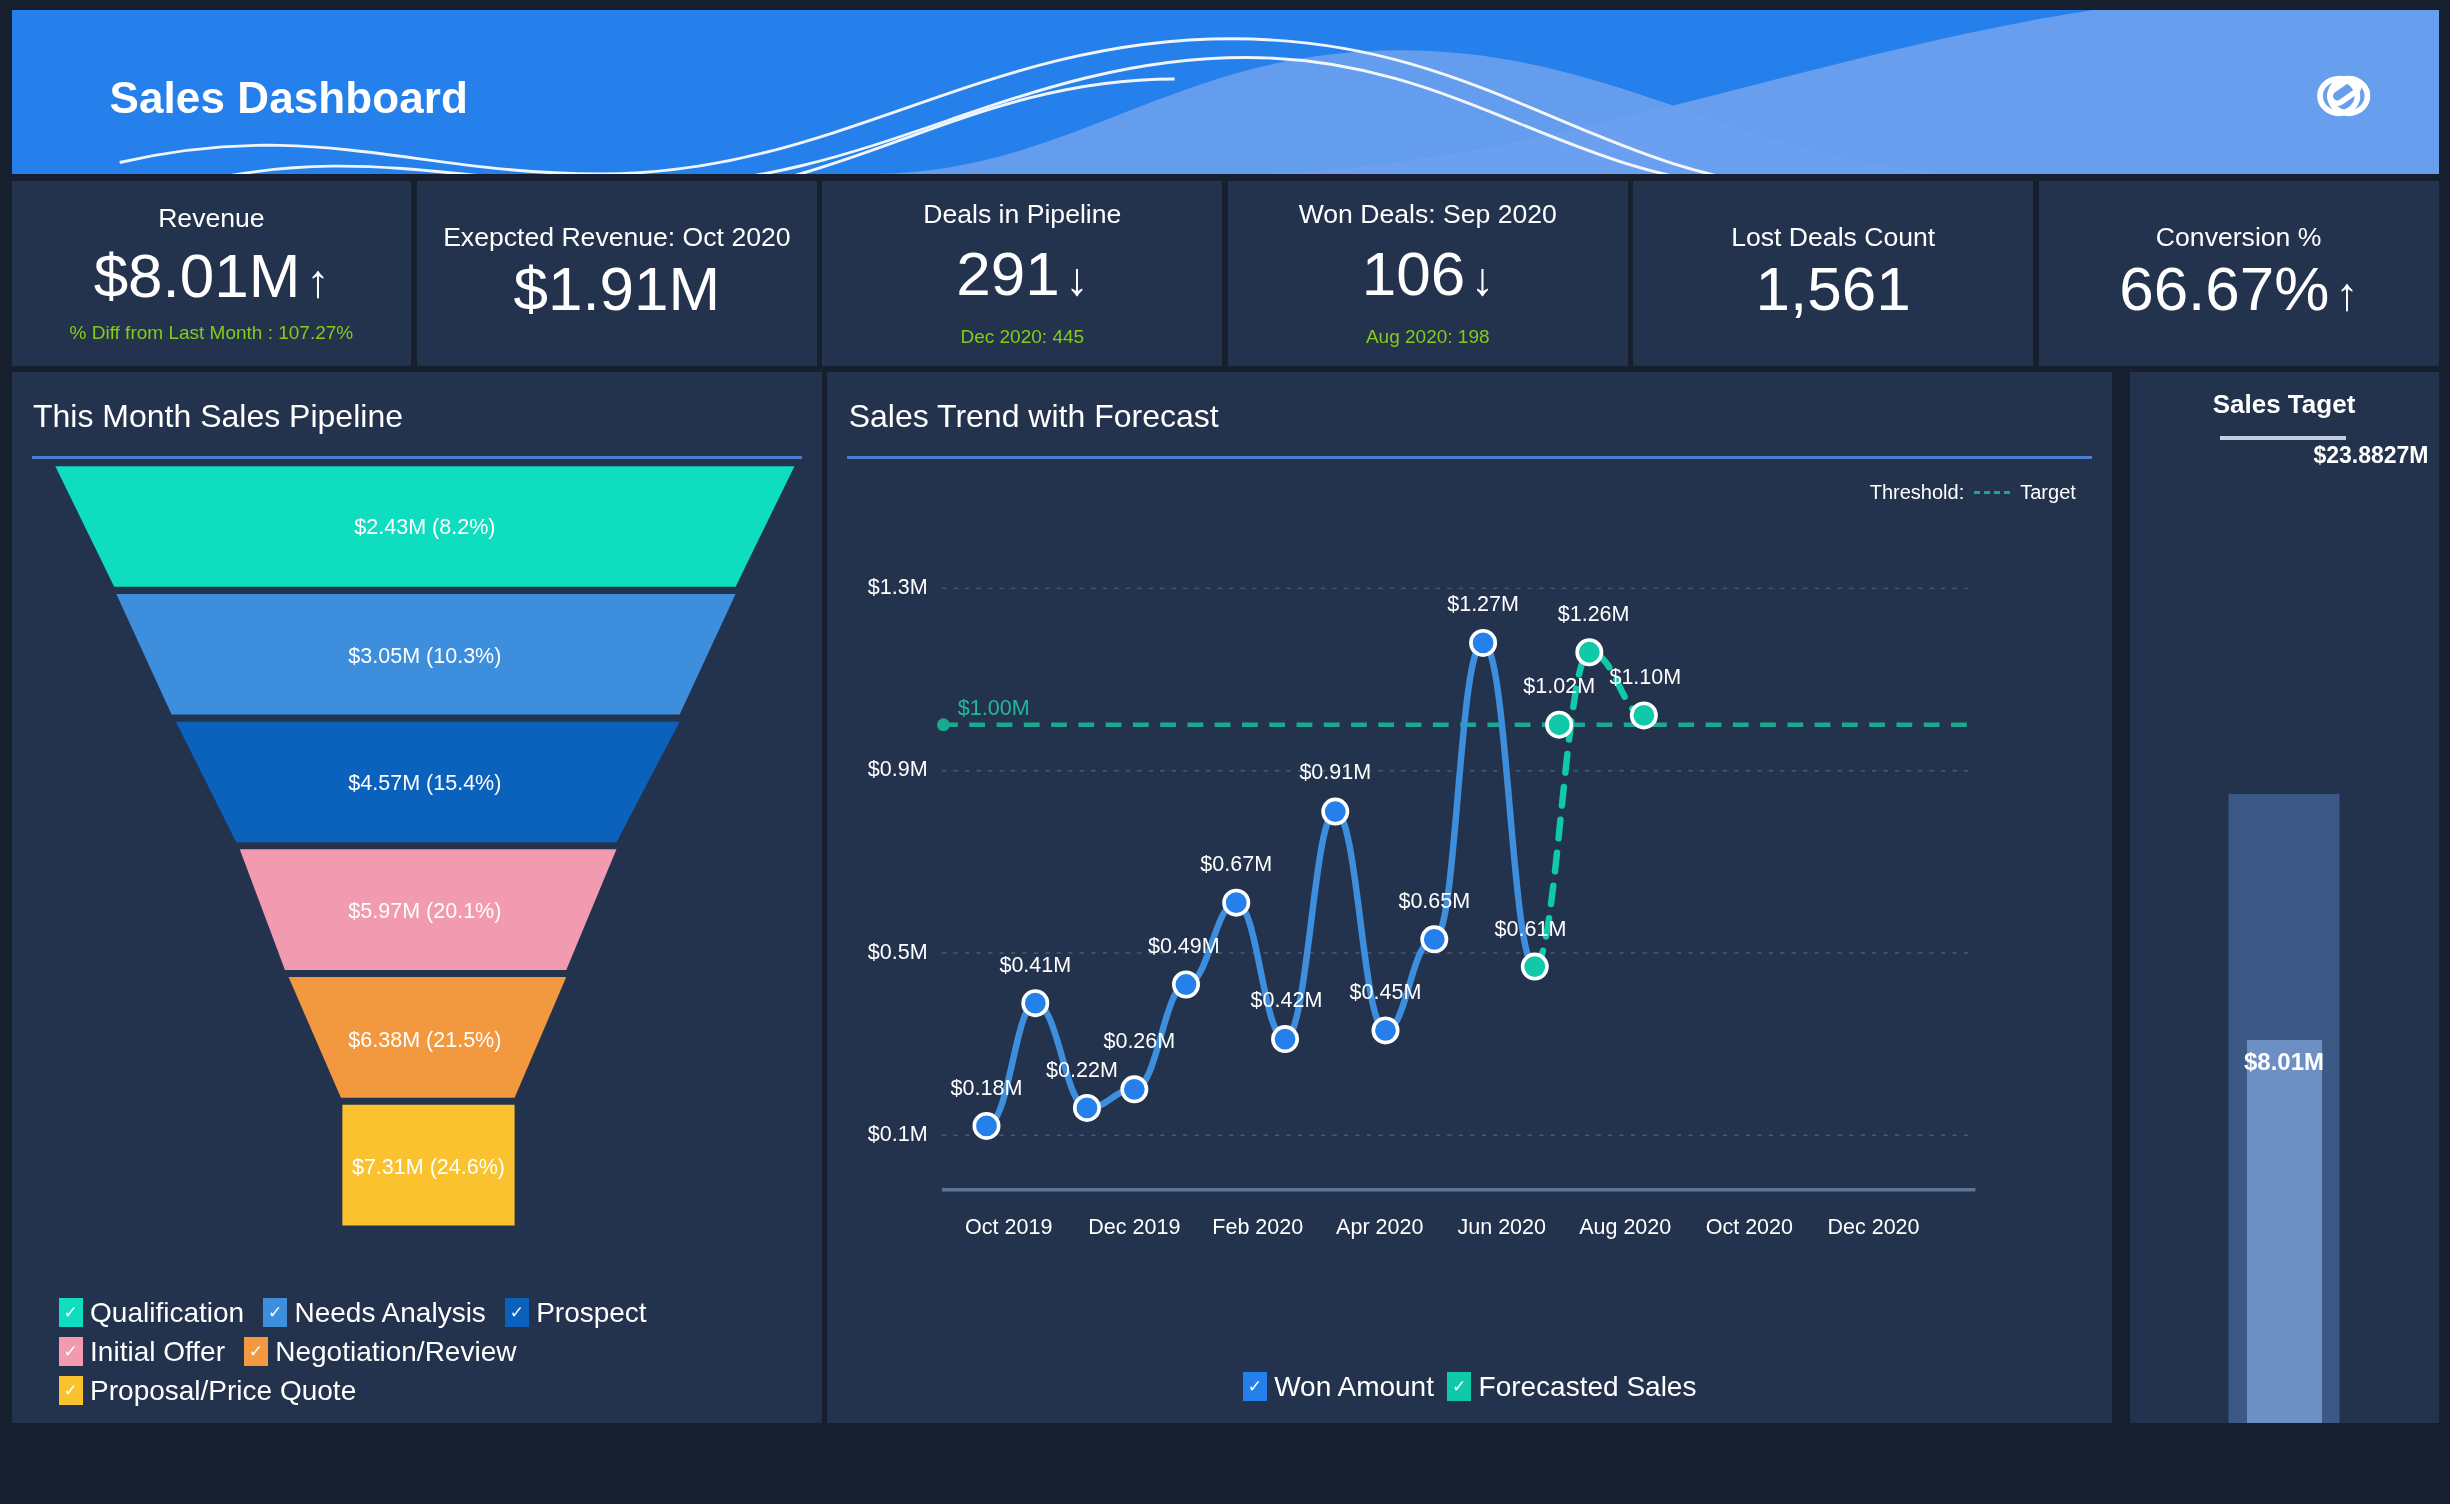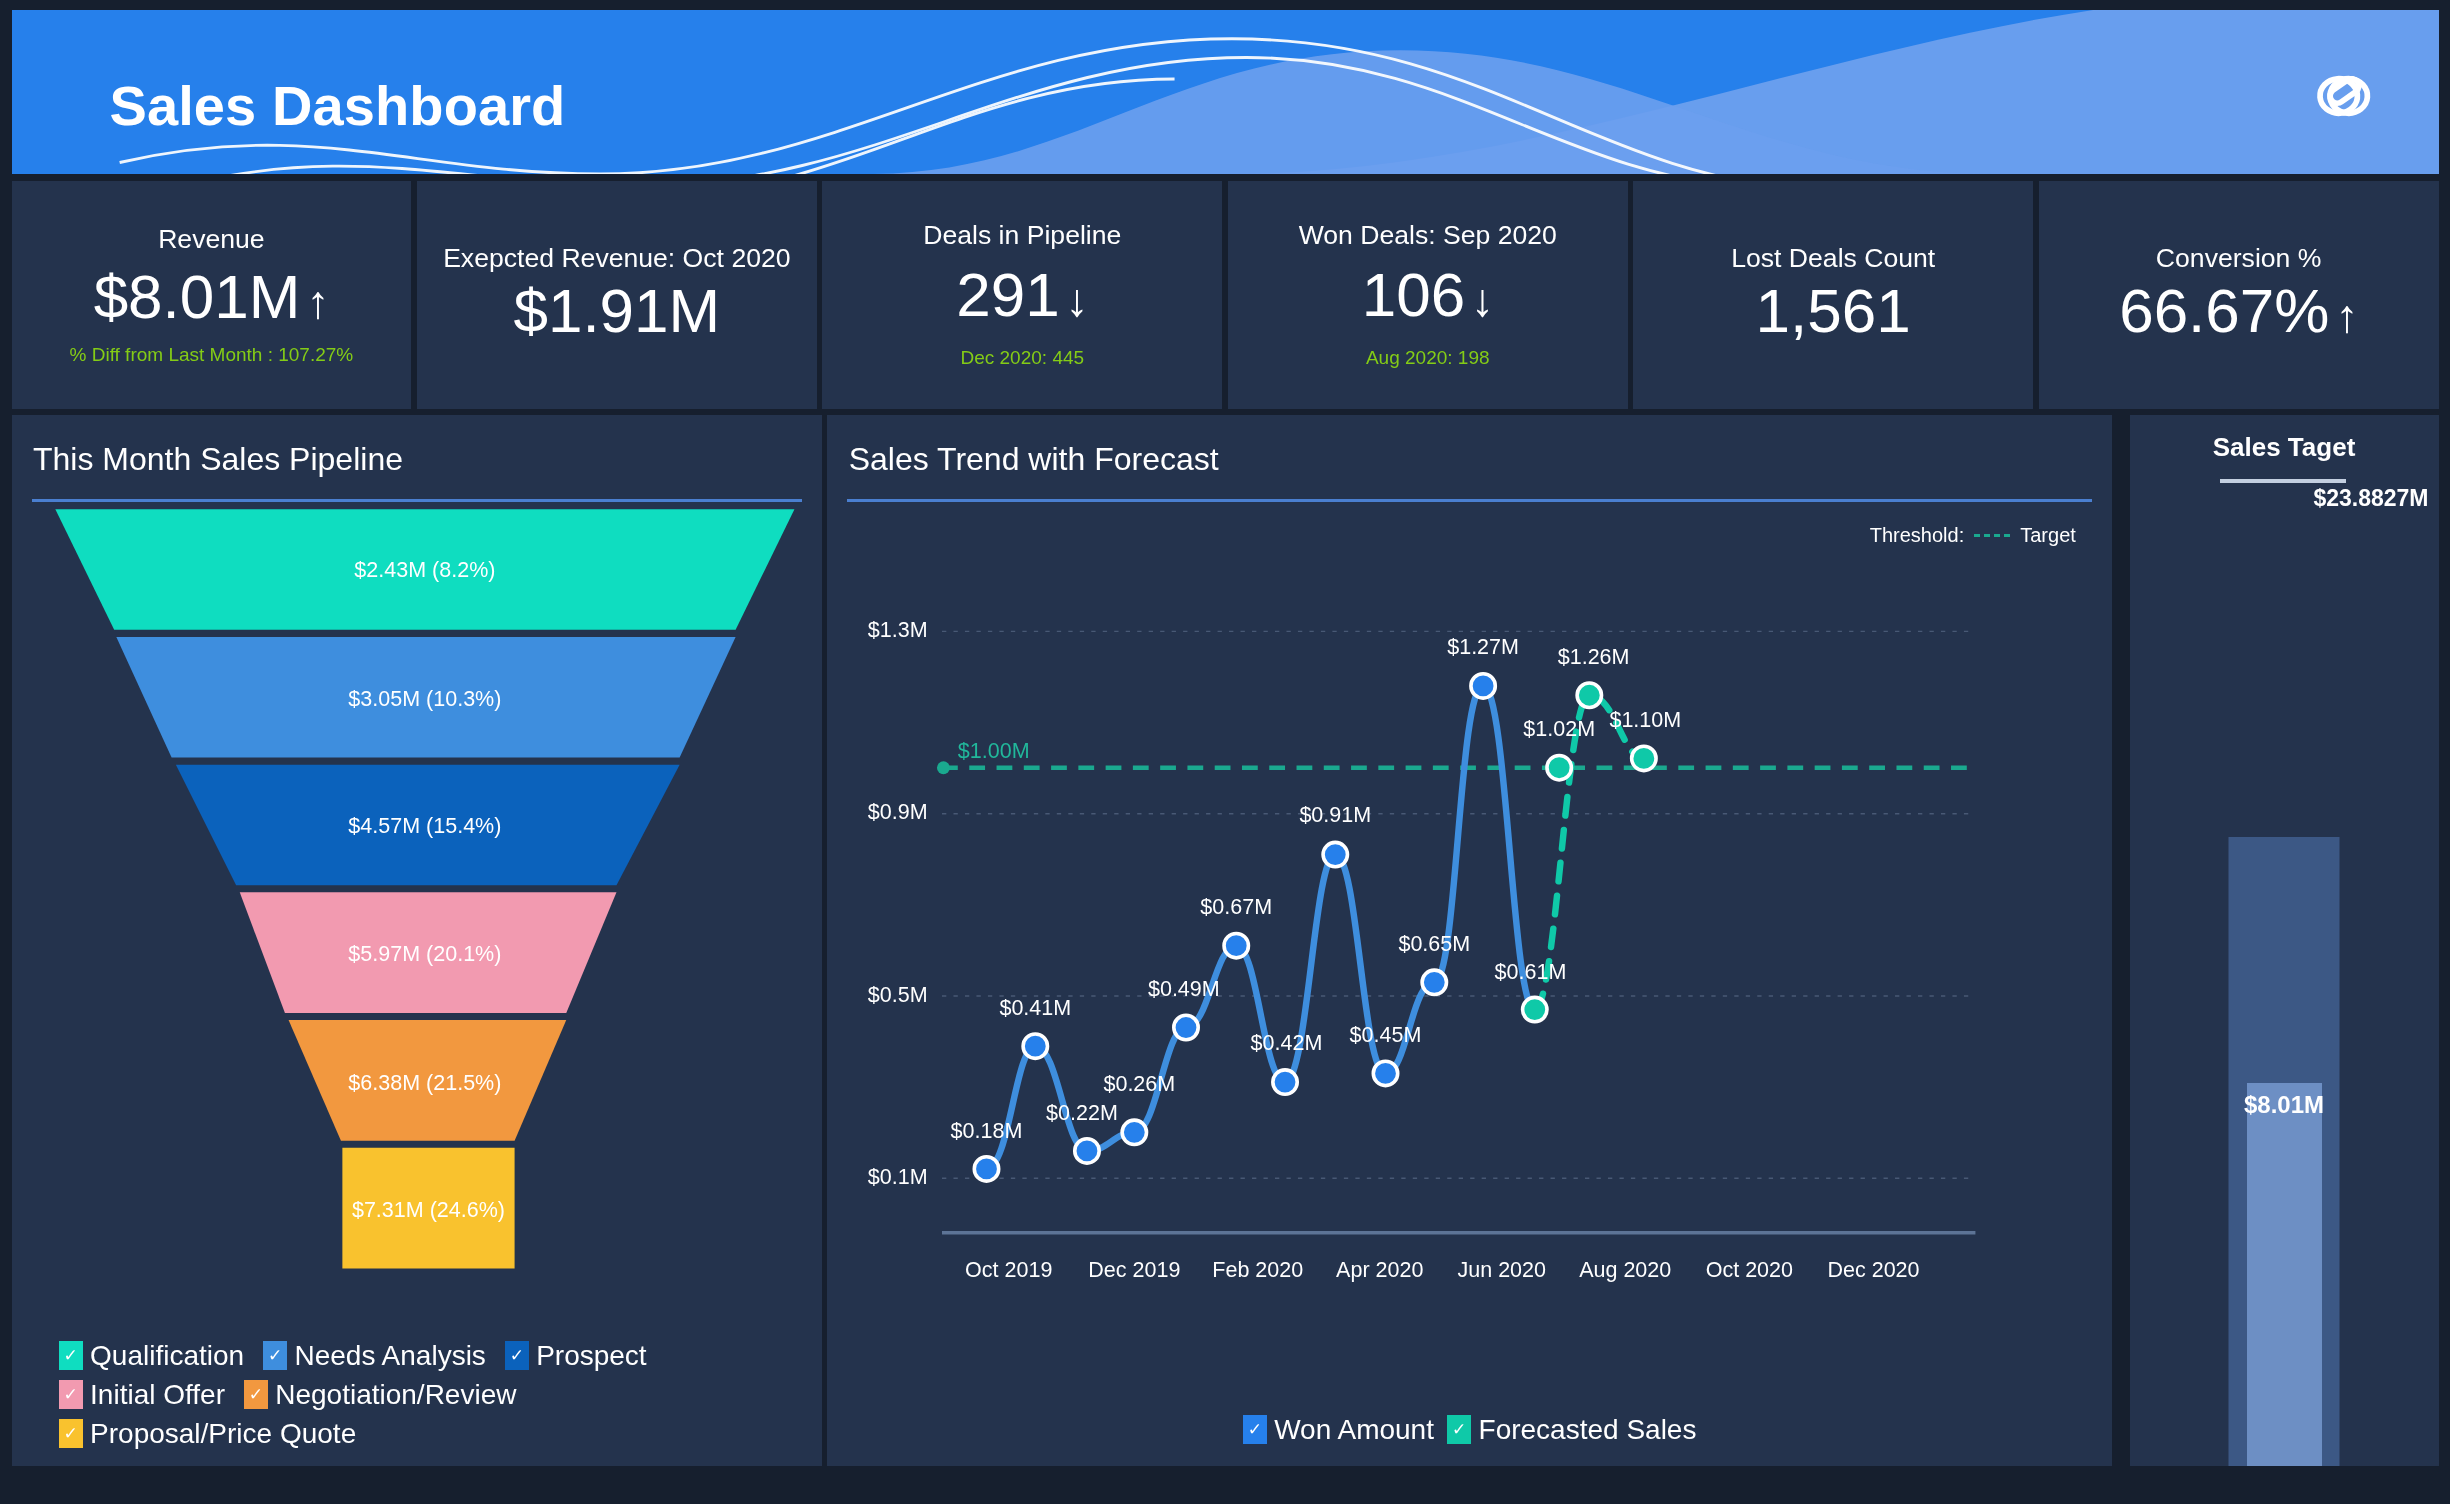--- a/index.html
+++ b/index.html
@@ -12,26 +12,26 @@
   .page { position: relative; width: 2450px; height: 1505px; padding: 10px 11.5px; }
 
   
   .header {
     position: relative; height: 164px; width: 100%;
     background: #2680eb; overflow: hidden;
   }
   .header svg.waves { position: absolute; inset: 0; width: 100%; height: 100%; }
   .header-title {
     position: absolute; left: 98px; top: 63px;
-    font-size: 56px; font-weight: bold; color: #ffffff; letter-spacing: 0.1px;
+    font-size: 44px; font-weight: bold; color: #ffffff; letter-spacing: 0.1px;
   }
   .logo { position: absolute; right: 53px; top: 50px; width: 86px; height: 72px; }
 
   
-  .kpi-row { display: flex; gap: 5.7px; margin-top: 7.2px; height: 228px; }
+  .kpi-row { display: flex; gap: 5.7px; margin-top: 7.2px; height: 185px; }
   .kpi {
     background: #24334d; flex: 1 1 0;
     display: flex; flex-direction: column; align-items: center; justify-content: center;
     padding: 13px 7.2px; text-align: center;
   }
   .kpi-label { font-size: 26.6px; color: #ffffff; font-weight: normal; line-height: 1.15; }
   .kpi-value { font-size: 62px; color: #ffffff; font-weight: normal; line-height: 1.18; white-space: nowrap; }
   .kpi-value .arrow { font-size: 46px; margin-left: 5.7px; }
   .kpi-sub { font-size: 19px; color: #84cc16; line-height: 1.2; }
   .kpi.k1 .kpi-label { margin-bottom: 5.7px; }

